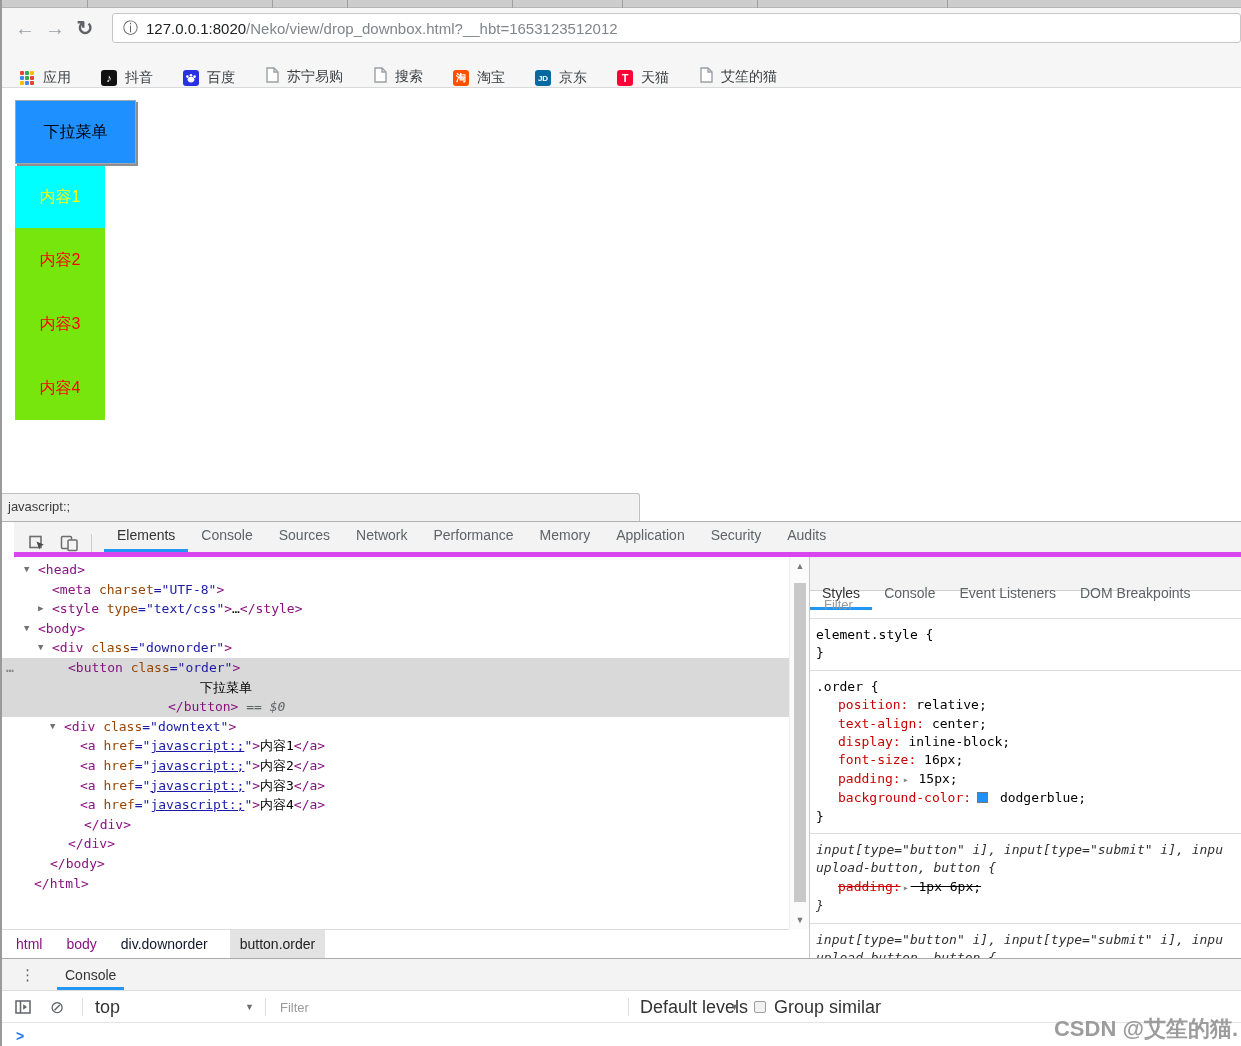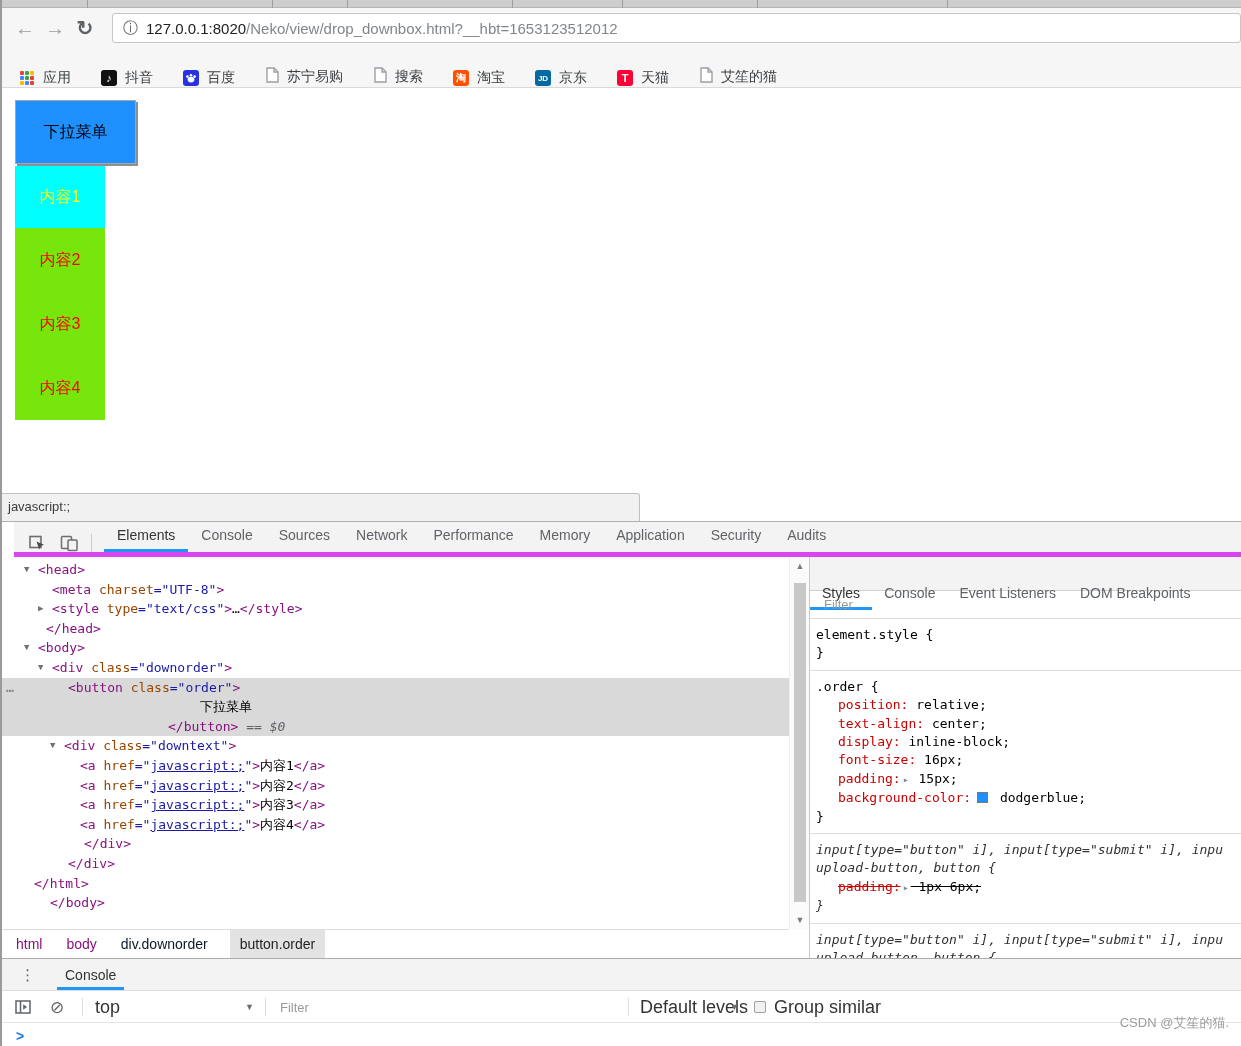--- a/index.html
+++ b/index.html
@@ -97,21 +97,21 @@
   .cd-toolbar > * { position:absolute; top:0; height:32px; display:flex; align-items:center; }
   .ic-clear { font-size:17px; color:#5f6368; cursor:pointer; }
   .cd-sep { width:1px; height:18px; top:7px; background:#ddd; }
   .cd-label { font-size:18px; color:#333; cursor:pointer; }
   .cd-caret { font-size:9px; color:#6e6e6e; cursor:pointer; }
   .cd-filter { font-size:13px; color:#9a9a9a; cursor:text; }
   .cd-check { width:12px; height:12px; border:1px solid #9e9e9e; border-radius:2px; background:#f1f1f1; top:10px; cursor:pointer; }
   .cd-prompt { height:25px; display:flex; align-items:center; }
   .prompt-chev { margin-left:14px; color:#1a73e8; font-weight:bold; font-size:14px; }
 
-  .watermark { position:absolute; right:12px; top:1014px; font-size:13px; color:#9c9c9c; z-index:9; }
+  .watermark { position:absolute; right:3px; top:1014px; font-size:22px; color:#9c9c9c; z-index:9;font-weight:bold; }
 </style>
 </head>
 <body>
 
 <div class="window">
 
   <div class="tabstrip">
     <div class="tdiv" style="left:85px"></div>
       <div class="tdiv" style="left:270px"></div>
     <div class="tdiv" style="left:345px"></div>
@@ -235,35 +235,34 @@
           <span class="dt-tab">Security</span>
           <span class="dt-tab">Audits</span>
         </span>
     </div>
 
     <div class="dt-body">
       <div class="dom-tree" id="dom-tree">
           <div class="tree-line" style="padding-left: 36px;"><span class="tree-arrow" style="left: 22px;">▼</span><span class="tk-tag">&lt;head&gt;</span></div>
           <div class="tree-line" style="padding-left: 50px;"><span class="tk-tag">&lt;meta </span><span class="tk-attr">charset</span><span class="tk-val">="UTF-8"</span><span class="tk-tag">&gt;</span></div>
           <div class="tree-line" style="padding-left: 50px;"><span class="tree-arrow" style="left: 36px;">▶</span><span class="tk-tag">&lt;style </span><span class="tk-attr">type</span><span class="tk-val">="text/css"</span><span class="tk-tag">&gt;</span><span class="tk-text">…</span><span class="tk-tag">&lt;/style&gt;</span></div>
-          <div class="tree-line" style="padding-left: 44px;"><span class="tk-tag">&lt;/head&gt;</span></div>
           <div class="tree-line" style="padding-left: 36px;"><span class="tree-arrow" style="left: 22px;">▼</span><span class="tk-tag">&lt;body&gt;</span></div>
           <div class="tree-line" style="padding-left: 50px;"><span class="tree-arrow" style="left: 36px;">▼</span><span class="tk-tag">&lt;div </span><span class="tk-attr">class</span><span class="tk-val">="downorder"</span><span class="tk-tag">&gt;</span></div>
           <div class="tree-line sel" style="padding-left: 66px;"><span class="tree-gutter">…</span><span class="tk-tag">&lt;button </span><span class="tk-attr">class</span><span class="tk-val">="order"</span><span class="tk-tag">&gt;</span></div>
           <div class="tree-line sel" style="padding-left: 198px;"><span class="tk-text">下拉菜单</span></div>
           <div class="tree-line sel" style="padding-left: 166px;"><span class="tk-tag">&lt;/button&gt;</span><span class="tk-eq"> == $0</span></div>
           <div class="tree-line" style="padding-left: 62px;"><span class="tree-arrow" style="left: 48px;">▼</span><span class="tk-tag">&lt;div </span><span class="tk-attr">class</span><span class="tk-val">="downtext"</span><span class="tk-tag">&gt;</span></div>
           <div class="tree-line" style="padding-left: 78px;"><span class="tk-tag">&lt;a </span><span class="tk-attr">href</span><span class="tk-val">="</span><span class="tk-link">javascript:;</span><span class="tk-val">"</span><span class="tk-tag">&gt;</span><span class="tk-text">内容1</span><span class="tk-tag">&lt;/a&gt;</span></div>
           <div class="tree-line" style="padding-left: 78px;"><span class="tk-tag">&lt;a </span><span class="tk-attr">href</span><span class="tk-val">="</span><span class="tk-link">javascript:;</span><span class="tk-val">"</span><span class="tk-tag">&gt;</span><span class="tk-text">内容2</span><span class="tk-tag">&lt;/a&gt;</span></div>
           <div class="tree-line" style="padding-left: 78px;"><span class="tk-tag">&lt;a </span><span class="tk-attr">href</span><span class="tk-val">="</span><span class="tk-link">javascript:;</span><span class="tk-val">"</span><span class="tk-tag">&gt;</span><span class="tk-text">内容3</span><span class="tk-tag">&lt;/a&gt;</span></div>
           <div class="tree-line" style="padding-left: 78px;"><span class="tk-tag">&lt;a </span><span class="tk-attr">href</span><span class="tk-val">="</span><span class="tk-link">javascript:;</span><span class="tk-val">"</span><span class="tk-tag">&gt;</span><span class="tk-text">内容4</span><span class="tk-tag">&lt;/a&gt;</span></div>
           <div class="tree-line" style="padding-left: 82px;"><span class="tk-tag">&lt;/div&gt;</span></div>
           <div class="tree-line" style="padding-left: 66px;"><span class="tk-tag">&lt;/div&gt;</span></div>
+          <div class="tree-line" style="padding-left: 48px;"><span class="tk-tag">&lt;/body&gt;</span></div>
           <div class="tree-line" style="padding-left: 32px;"><span class="tk-tag">&lt;/html&gt;</span></div>
-          <div class="tree-line" style="padding-left: 48px;"><span class="tk-tag">&lt;/body&gt;</span></div>
         </div>
 
       <div class="dt-scroll">
         <span class="scr-arrow" style="top:4px">▲</span>
         <div class="scr-thumb"></div>
         <span class="scr-arrow" style="bottom:4px">▼</span>
       </div>
 
       <div class="styles-panel">
         <div class="sp-tabs" id="sp-tabs">

